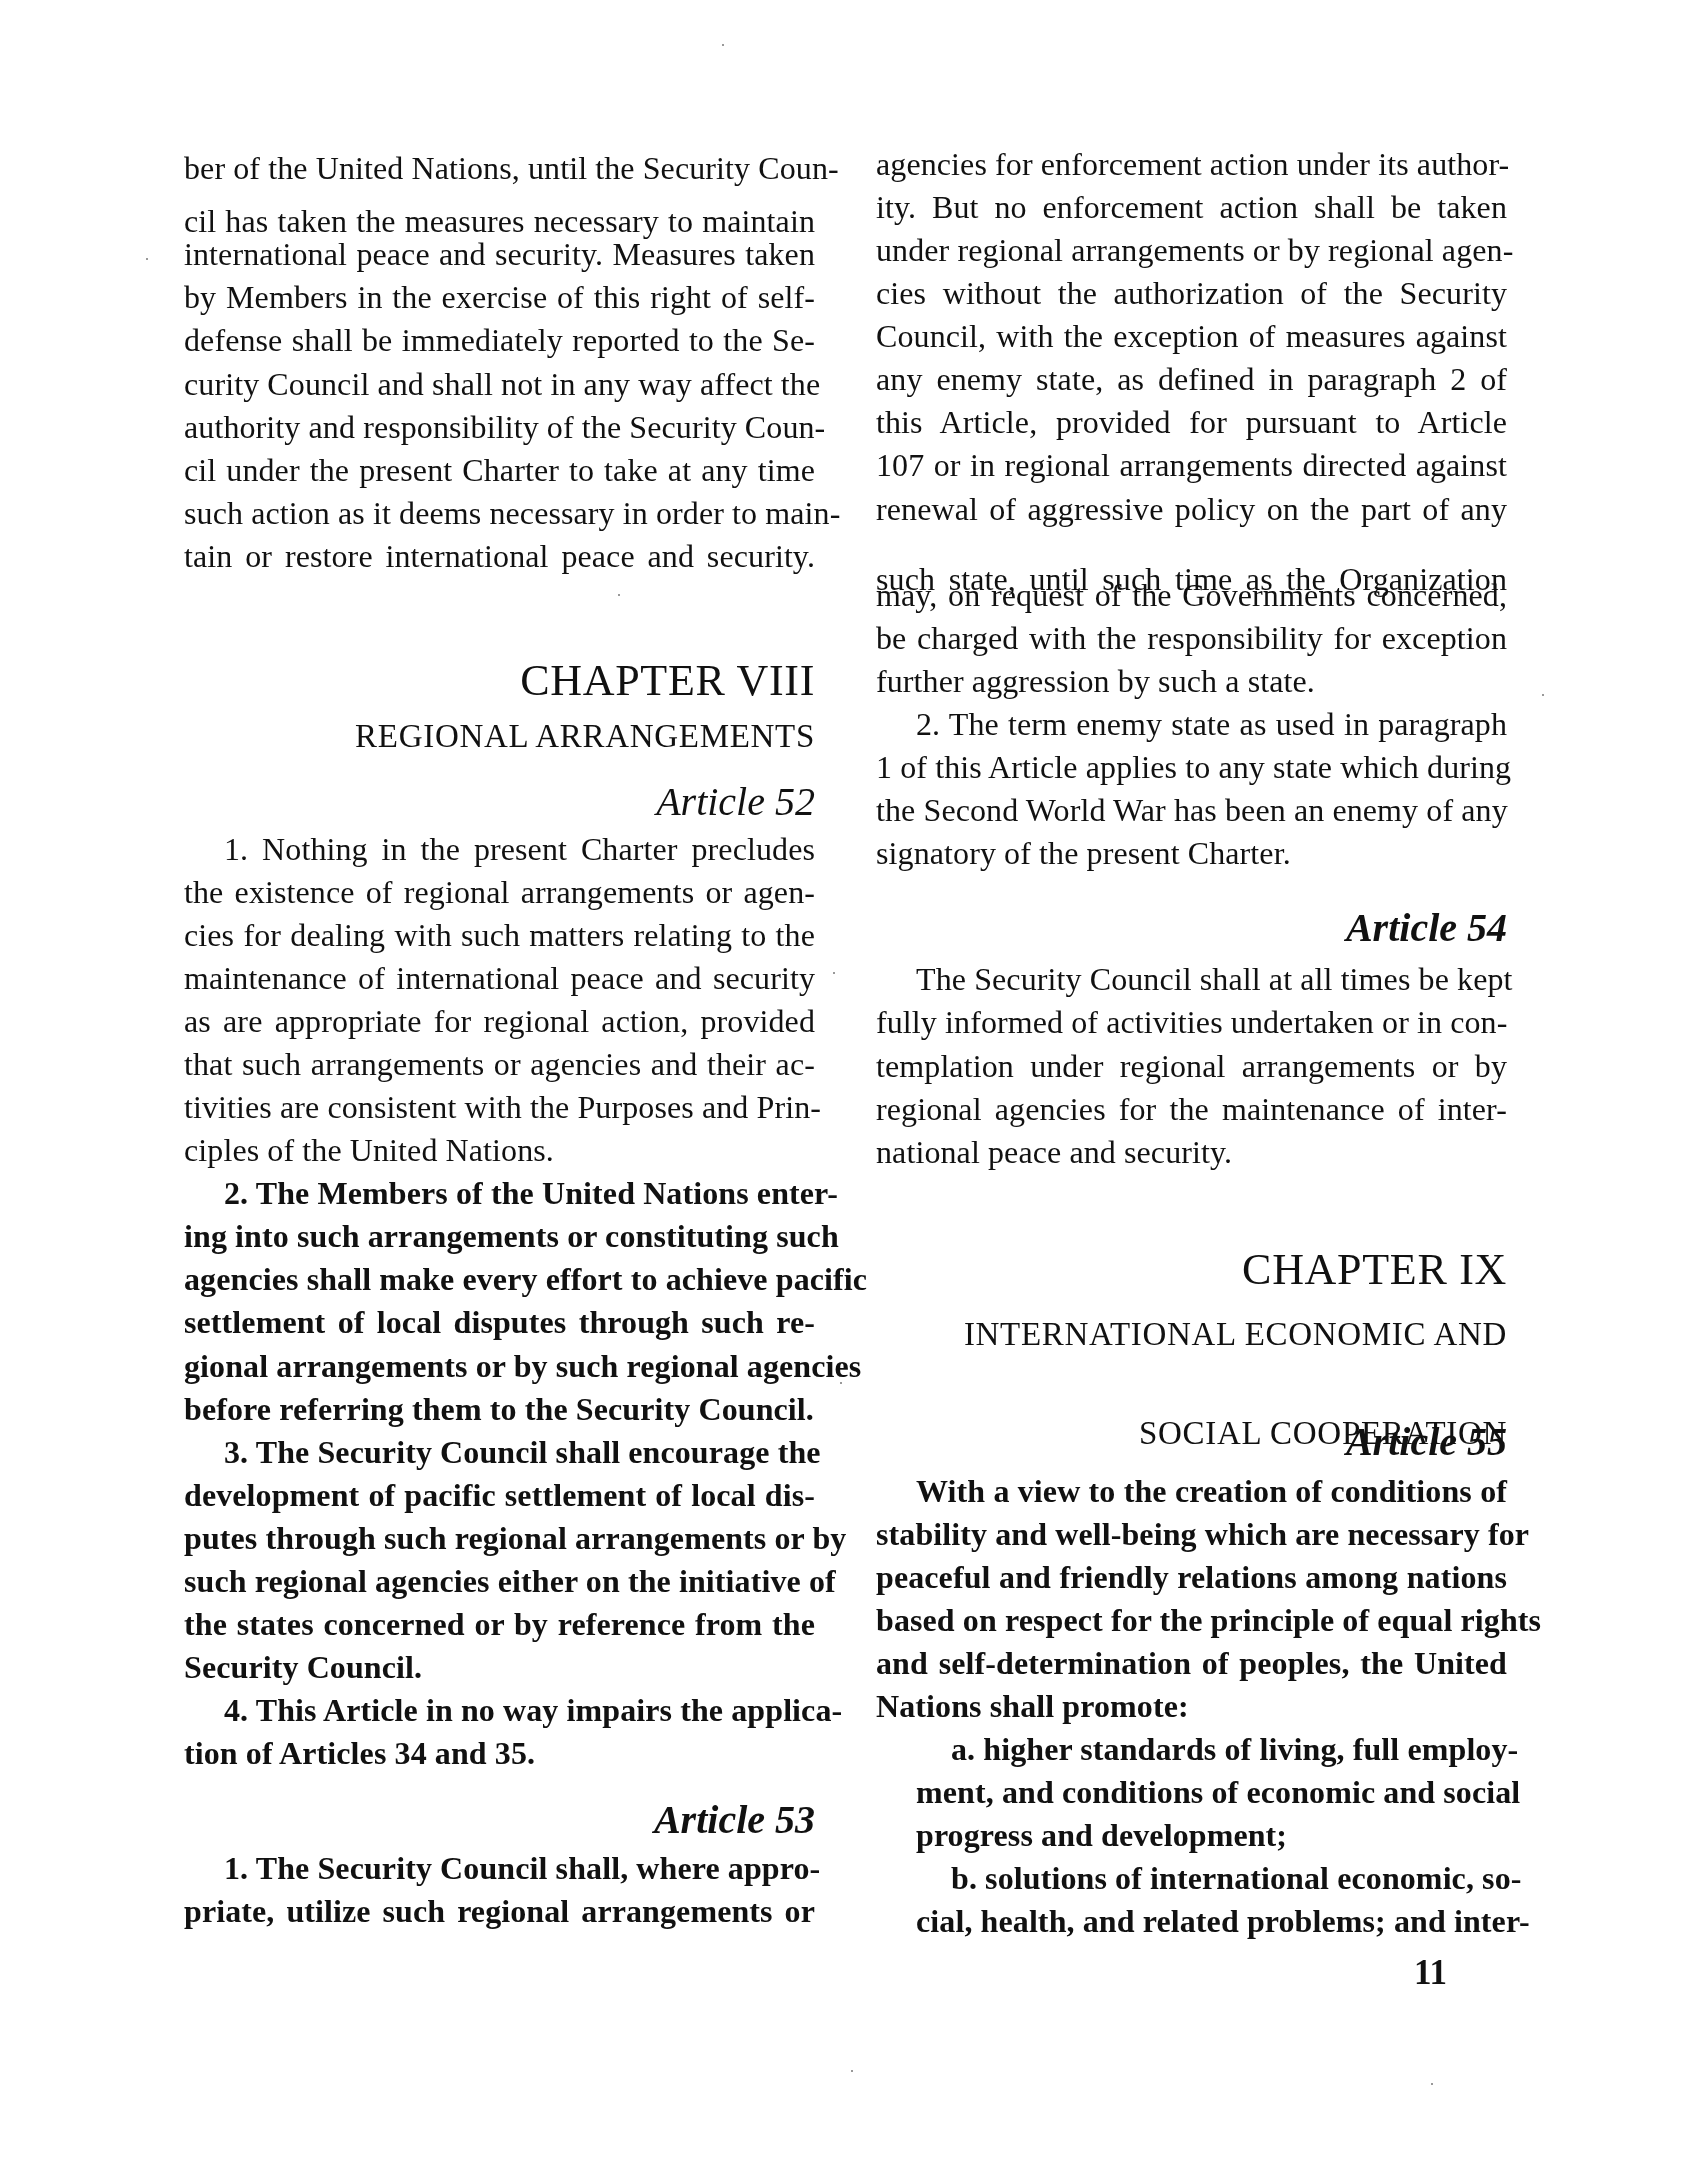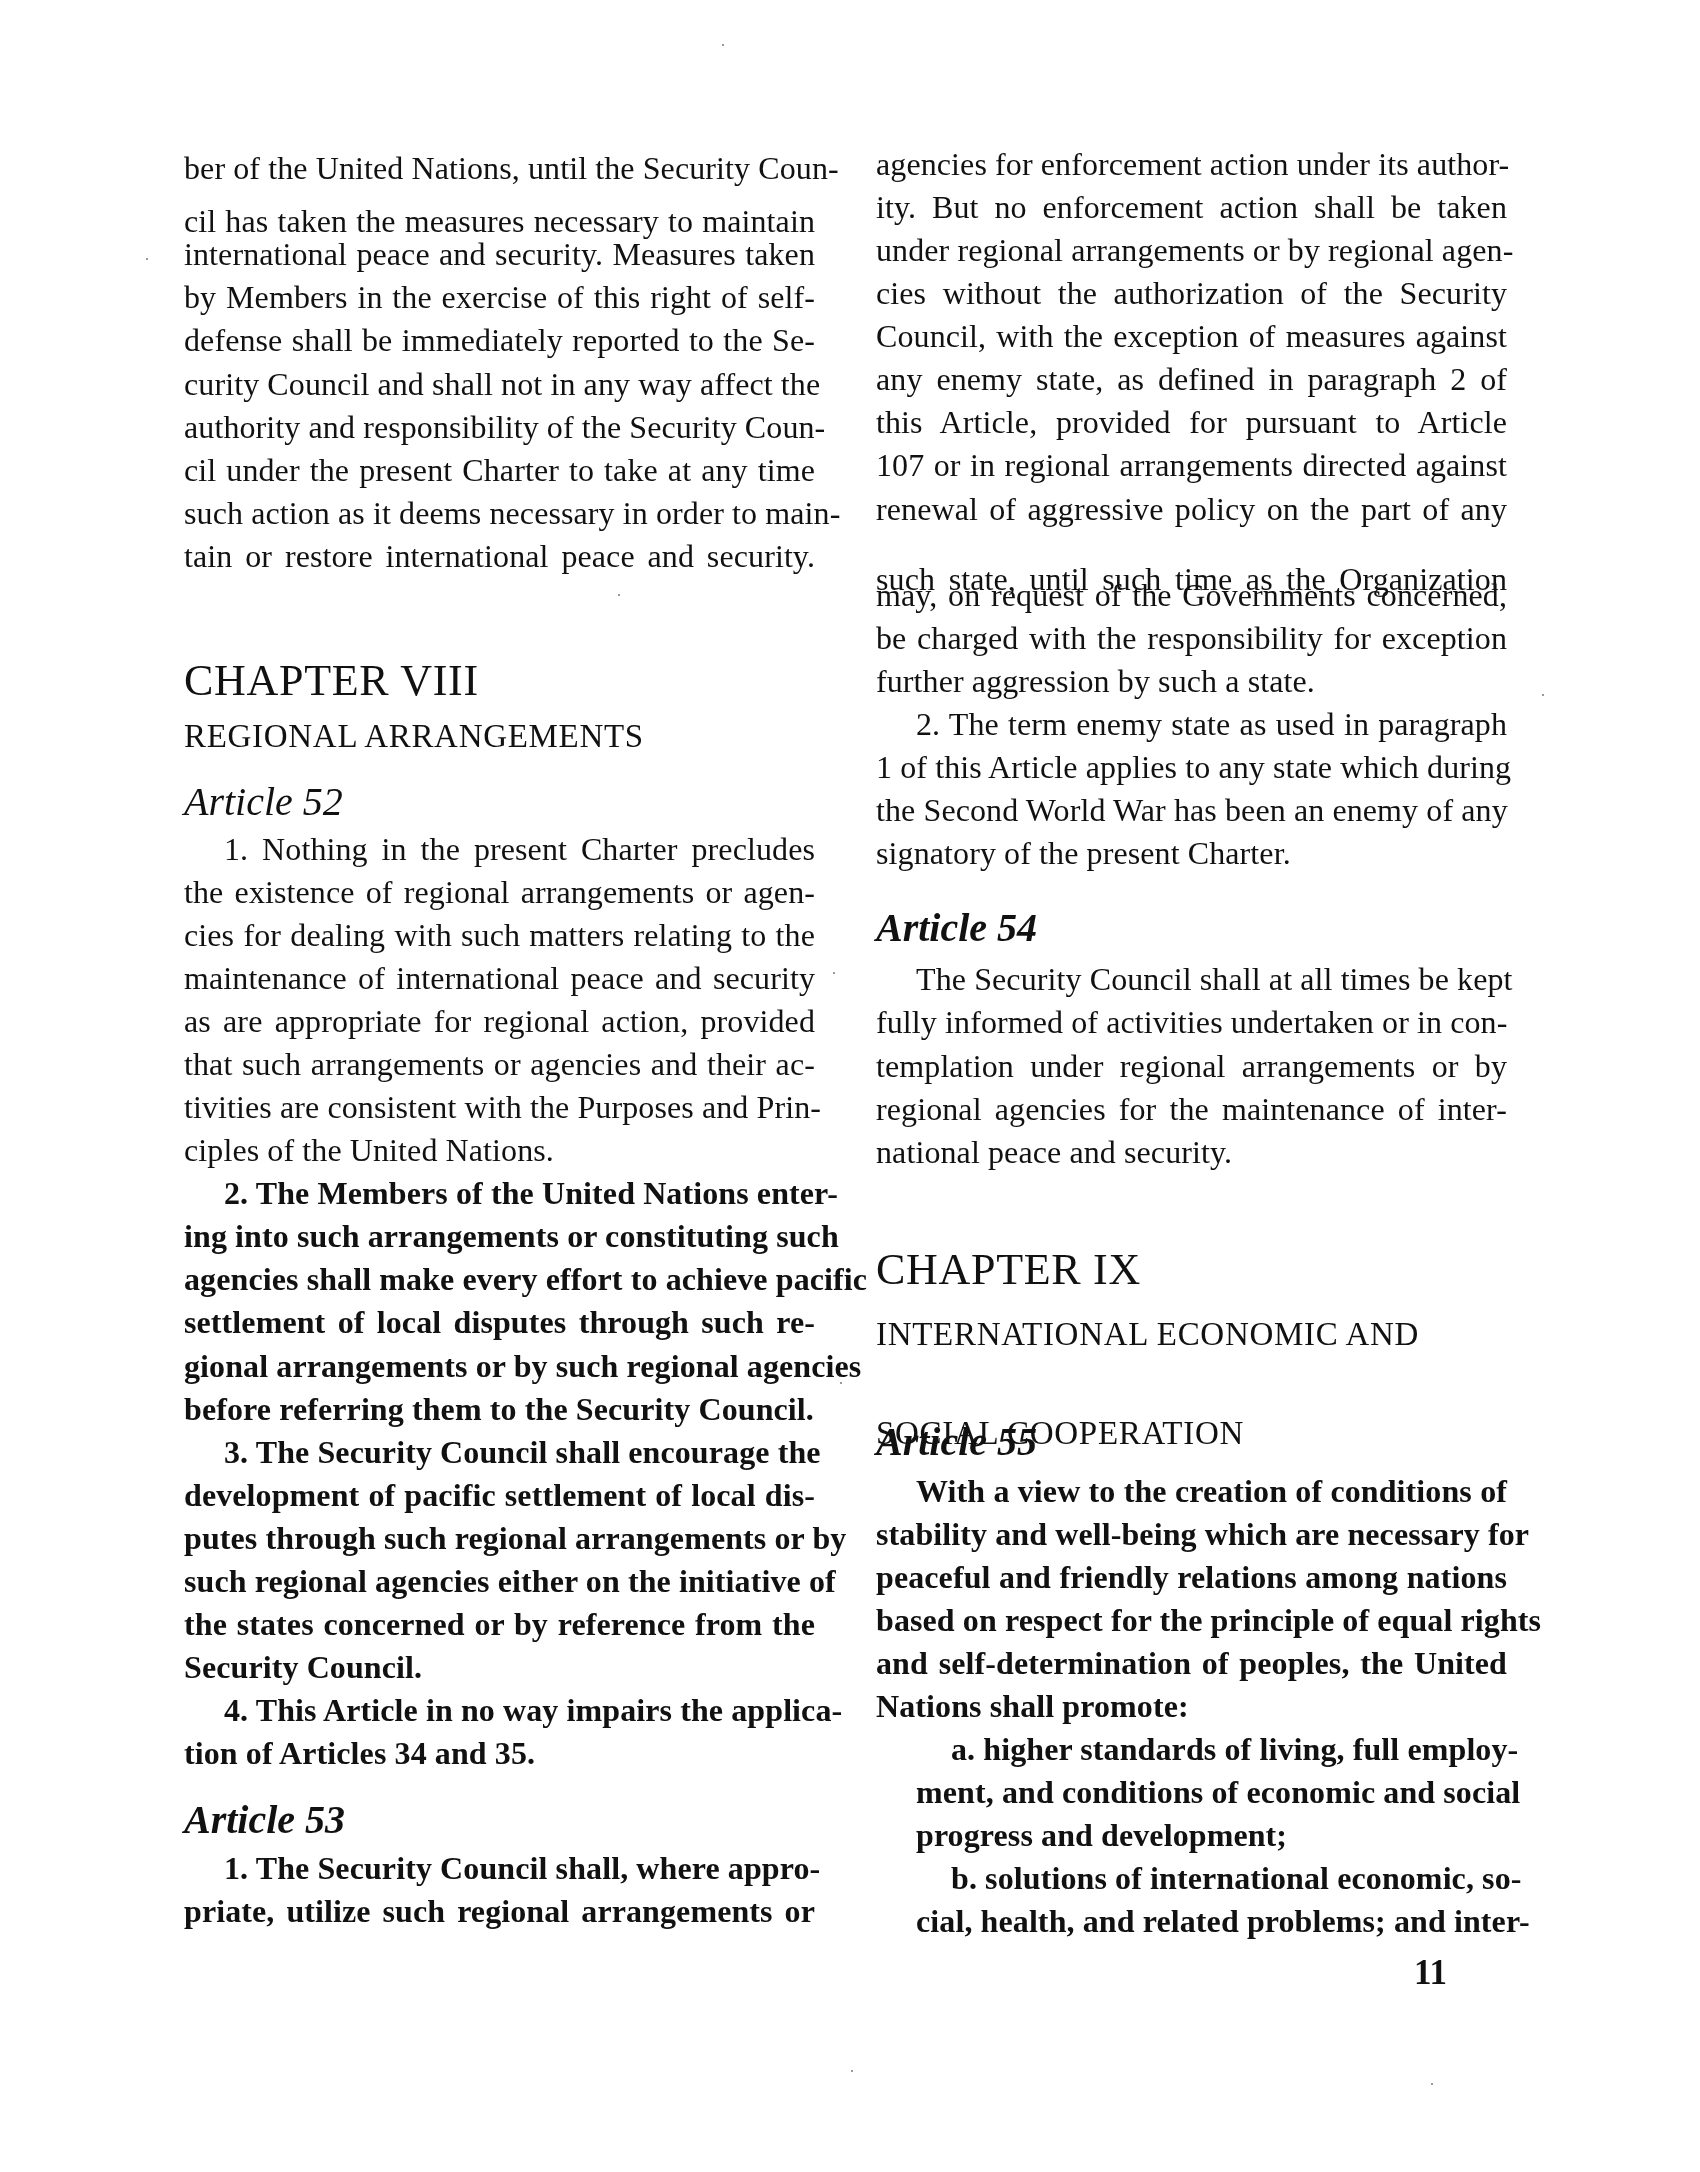--- a/index.html
+++ b/index.html
@@ -9,21 +9,21 @@
   .col { position: absolute; top: 0; width: 631px; height: 1744px; }
   .col-left { left: 184px; }
   .col-right { left: 876px; }
   .ln { position: absolute; left: 0; width: 631px; font-size: 32px; line-height: 43px; height: 43px; white-space: nowrap;
         text-align: justify; text-align-last: justify; letter-spacing: 0.1px; }
   .ln.last { text-align-last: left; }
   .ln.ind { left: 40px; width: 591px; }
   .ln.sub-first { left: 75px; width: 556px; }
   .ln.sub { left: 40px; width: 590px; }
   .bold { font-weight: bold; }
-  .center { position: absolute; left: 0; width: 631px; text-align: left; white-space: nowrap; }
+  .center { position: absolute; left: 0; width: 631px; text-align: right; white-space: nowrap; }
   .chap { font-size: 44px; line-height: 56px; height: 56px; letter-spacing: 0.7px; }
   .chap-sub { font-size: 33px; line-height: 42px; height: 42px; letter-spacing: 0.7px; }
   .art { font-size: 40px; line-height: 42px; height: 42px; font-style: italic; }
   .pageno { position: absolute; left: 1414px; top: 1953px; font-size: 35px; line-height: 39px; font-weight: bold; }
   .speck { position: absolute; width: 2.1px; height: 2.1px; background: #777; border-radius: 50%; }
 </style>
 </head>
 <body>
 
 <div class="page">

